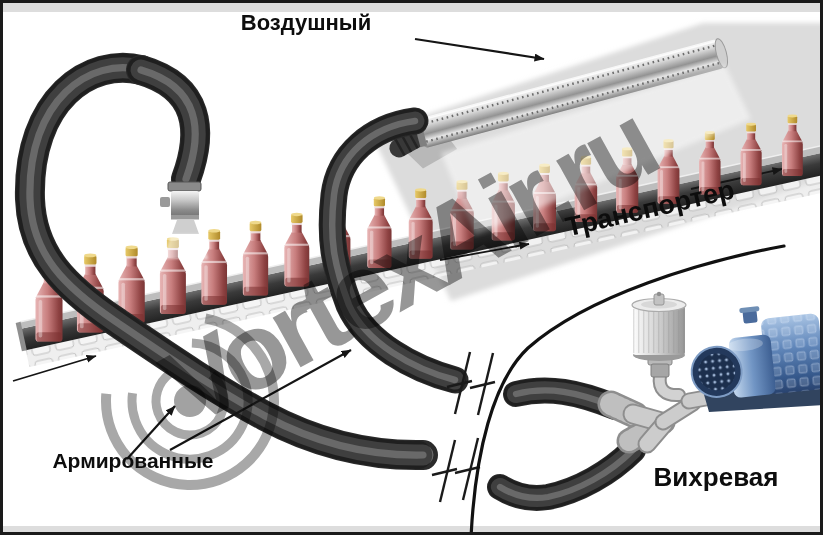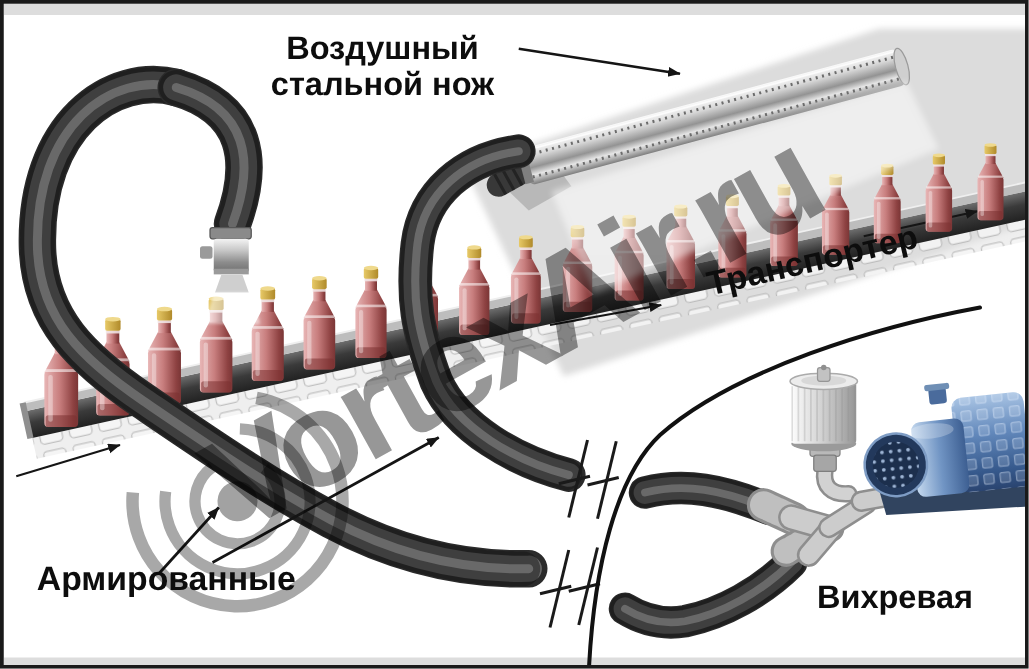--- a/index.html
+++ b/index.html
@@ -2,24 +2,24 @@
 <html style="--line_black: #151515; --band_gray: #dddddd; --backdrop_gray: #dcdcdc; --watermark_gray: #979797; --bottle_light: #e8b6b6; --bottle_mid: #c87e7e; --bottle_dark: #8e4242; --cap_gold_light: #e7c967; --cap_gold_dark: #b08a2a; --hose_dark: #2b2b2b; --hose_mid: #6a6a6a; --metal_light: #f4f4f4; --metal_dark: #6f6f6f; --blower_blue_light: #a9c4e4; --blower_blue: #4a6fa5; --blower_blue_dark: #2a4470; --chain_gray: #e8e8e8;"><head>
 <meta charset="utf-8">
 <style>
   html,body{margin:0;padding:0;background:#fff;}
   #stage{position:relative;width:823px;height:535px;box-sizing:border-box;
          border:3px solid #1a1a1a;background:#fff;overflow:hidden;
          font-family:"Liberation Sans",sans-serif;}
   #art{position:absolute;left:0;top:0;}
   .lbl{position:absolute;font-weight:bold;color:#0d0d0d;text-align:center;
        line-height:1.1;white-space:nowrap;}
-  #lbl-airknife{left:196px;top:21px;width:214px;font-size:26px;}
+  #lbl-airknife{left:196px;top:8px;width:214px;font-size:22px;}
   #lbl-conveyor{left:560px;top:211px;font-size:27px;transform:rotate(-13deg);
                 transform-origin:left top;}
-  #lbl-hoses{left:8px;top:446px;width:244px;font-size:27px;}
+  #lbl-hoses{left:8px;top:446px;width:244px;font-size:21px;}
   #lbl-blower{left:606px;top:460px;width:214px;font-size:26px;}
   #watermark-text{position:absolute;left:405px;top:262px;
        transform:translate(-50%,-50%) rotate(-29deg);
        font-size:108px;font-weight:bold;letter-spacing:-6px;white-space:nowrap;
        color:var(--watermark_gray,#979797);mix-blend-mode:multiply;}
   #watermark-swirl{position:absolute;left:0;top:0;mix-blend-mode:multiply;}
   .noint{pointer-events:none;}
 </style>
 </head>
 <body>
@@ -283,21 +283,20 @@
     <circle cx="187" cy="398" r="34" stroke-width="9" stroke-dasharray="150 45"></circle>
     <circle cx="187" cy="398" r="58" stroke-width="9" stroke-dasharray="210 85"></circle>
     <circle cx="187" cy="398" r="84" stroke-width="10" stroke-dasharray="300 140"></circle>
   </g>
 </svg>
 
 <div id="watermark-text" class="noint">VortexAir.ru</div>
 
 <div class="lbl" id="lbl-airknife">
   <div>Воздушный</div>
-  <div>стальной нож</div>
 </div>
 <div class="lbl" id="lbl-conveyor">Транспортер</div>
 <div class="lbl" id="lbl-hoses">
   <div>Армированные</div>
 </div>
 <div class="lbl" id="lbl-blower">
   <div>Вихревая</div>
 </div>
 
 </div>

